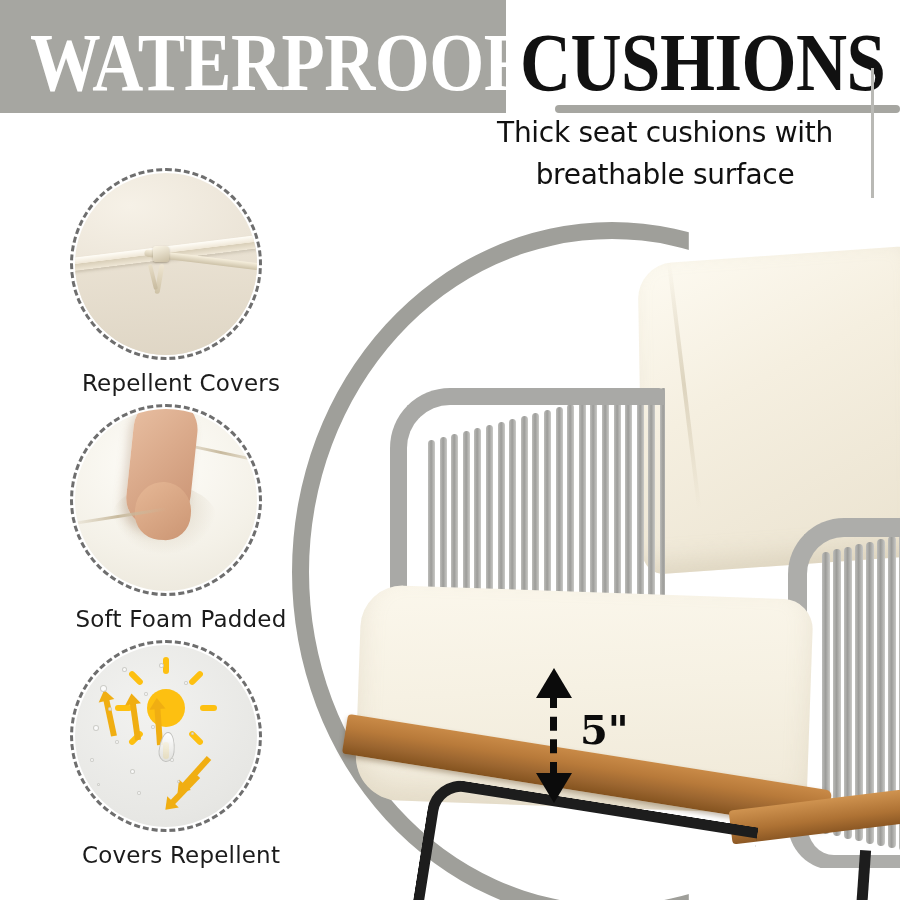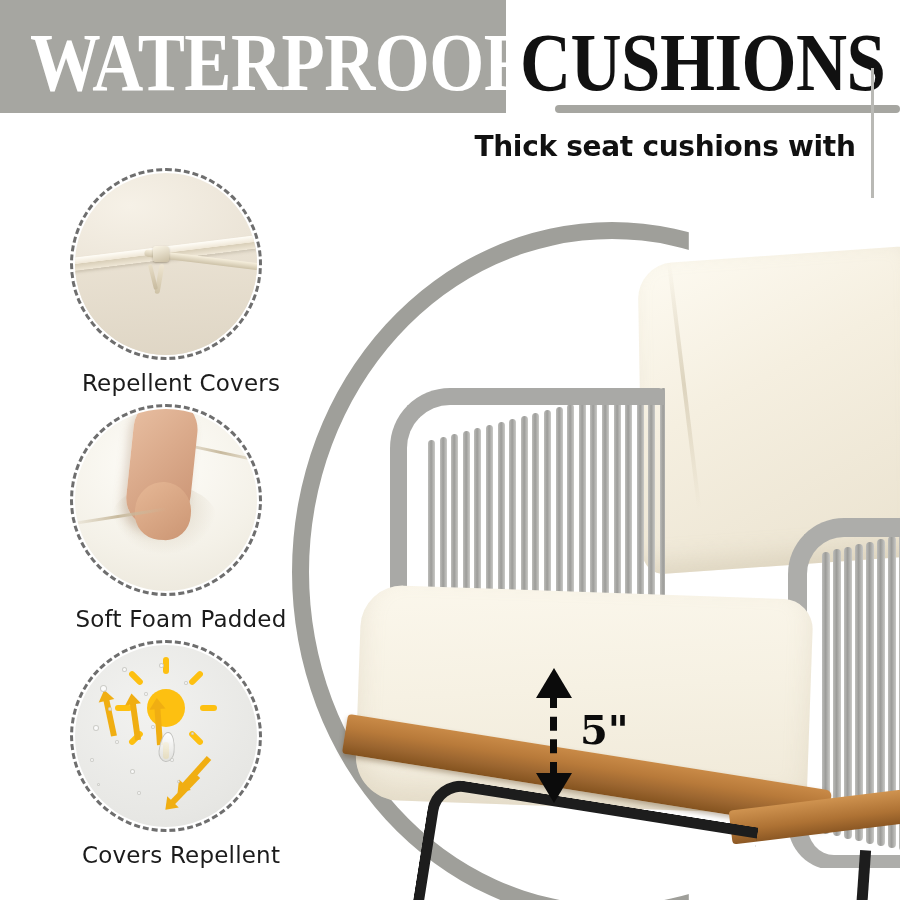--- a/index.html
+++ b/index.html
@@ -41,24 +41,24 @@
     position:absolute; left:555px; top:105px; width:345px; height:8px;
     background:#a6a6a1; border-radius:4px;
   }
   .hdr-rule-v {
     position:absolute; left:871px; top:68px; width:3px; height:130px;
     background:#b9b9b5;
   }
 
   
   .subtitle {
-    position:absolute; left:455px; top:126px; width:420px;
+    position:absolute; left:455px; top:112px; width:420px;
     text-align:center;
     font-family:"DejaVu Sans", sans-serif;
-    font-weight:700;
+    font-weight:400;
     font-size:28px; line-height:42px;
     letter-spacing:-0.3px;
     color:#111111;
   }
 
   
   .feature { position:absolute; left:56px; width:250px; }
   .f1 { top:168px; }
   .f2 { top:404px; }
   .f3 { top:640px; }
@@ -346,20 +346,21 @@
 <div class="stage">
 
   <div class="hdr-band"></div>
   <div class="hdr-word1">WATERPROOF</div>
   <div class="hdr-word2">CUSHIONS</div>
   <div class="hdr-rule-h"></div>
   <div class="hdr-rule-v"></div>
 
   <div class="subtitle">
     <div>Thick seat cushions with</div>
+    <div>breathable surface</div>
   </div>
 
   <div class="feature f1">
     <div class="circle-wrap">
       <div class="circle-img">
         <div class="zip-bg"></div>
         <div class="zip-shadeA"></div>
         <div class="zip-tape"></div>
         <div class="zip-tape2"></div>
         <div class="zip-slider"></div>

